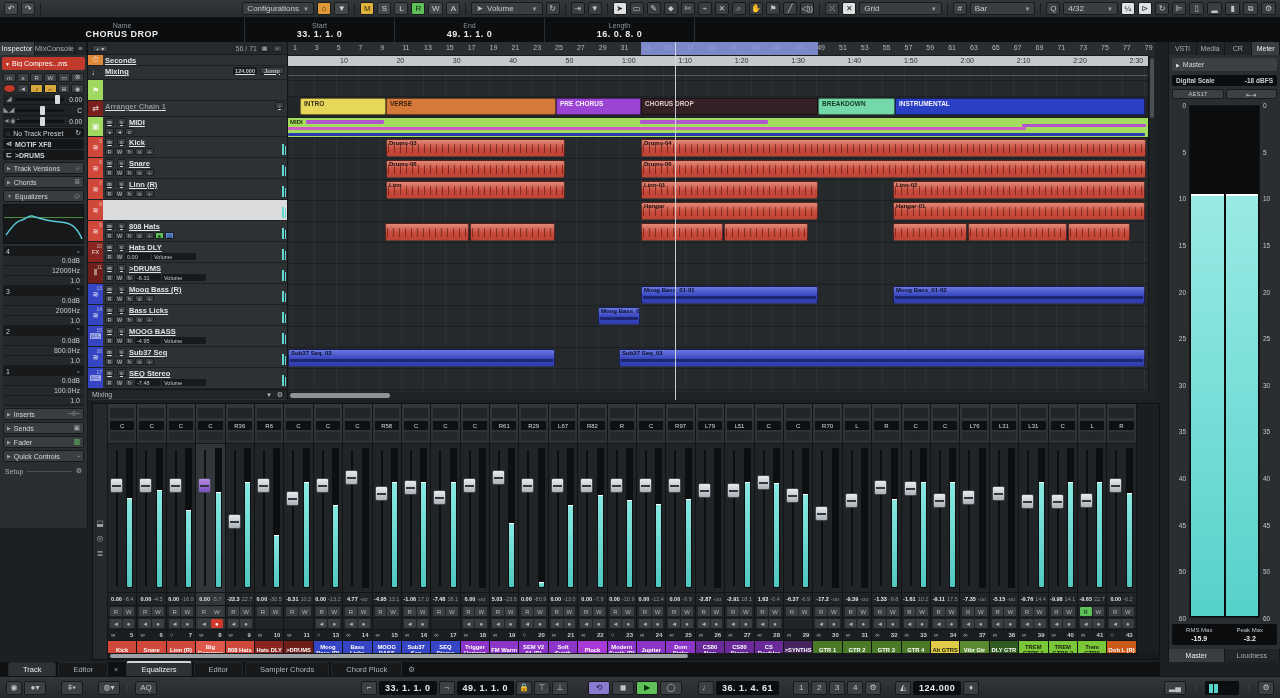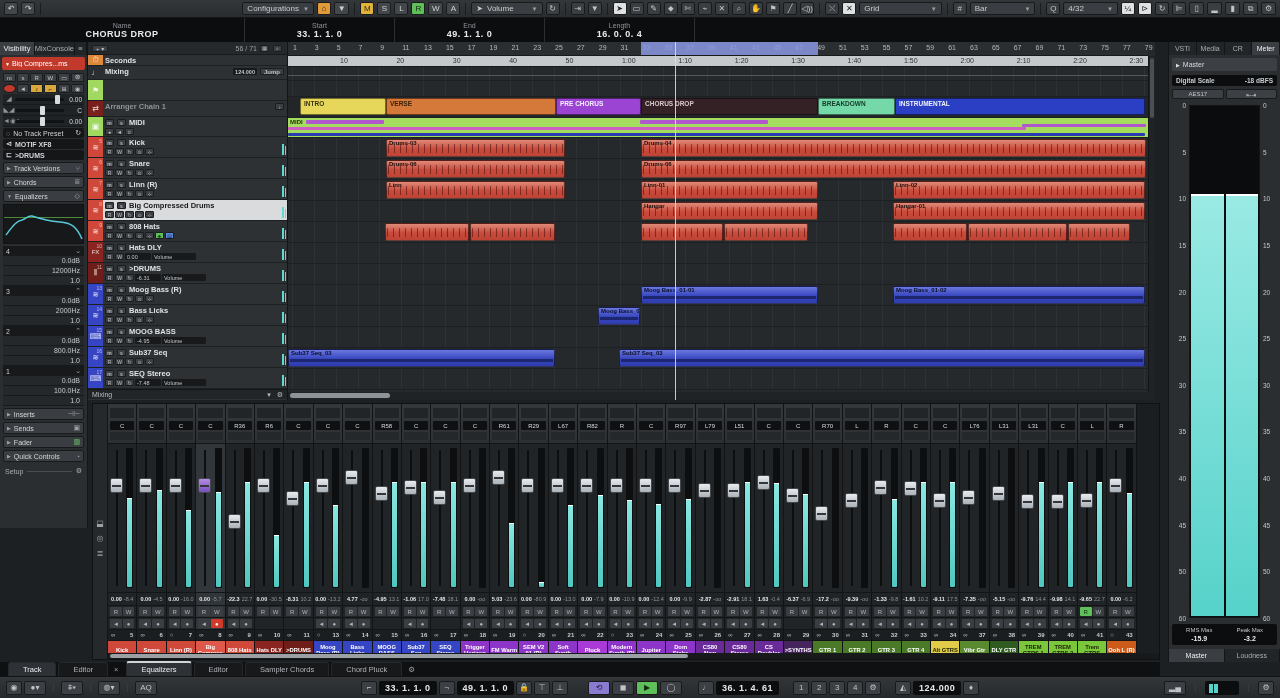--- a/index.html
+++ b/index.html
@@ -48,21 +48,21 @@
   .eqb-h{display:flex;height:10px;background:#17191b;margin:0 3px;align-items:center;padding:0 3px;color:#c8ccd0;}
   .eqb-h .glyph{margin-left:auto;color:#9aa0a4;}
   .eqb-v{height:10px;background:#25282b;margin:0 3px;border-bottom:1px solid #17191b;display:flex;align-items:center;justify-content:flex-end;padding:0 4px;color:#c4c8cc;}
   
   #tracklist{left:88px;top:42px;width:200px;height:358px;background:#2e3134;border-right:1px solid #131517;font-size:8px;}
   #tl-head{height:13px;background:#26292c;border-bottom:1px solid #17191b;display:flex;align-items:center;padding:0 4px;gap:3px;}
   .trow{display:flex;border-bottom:1px solid #1d2022;position:relative;}
   .tstrip{width:15px;display:flex;align-items:center;justify-content:center;color:rgba(255,255,255,.85);font-size:8px;position:relative;}
   .tnum{position:absolute;right:1px;top:1px;font-size:5px;color:rgba(255,255,255,.6);}
   .tbody{flex:1;padding:1px 2px;overflow:hidden;}
-  .tname{font-size:7.5px;font-weight:bold;color:#dfe2e4;white-space:nowrap;display:flex;align-items:center;gap:2px;}
+  .tname{font-size:7.5px;font-weight:bold;color:#dfe2e4;white-space:nowrap;display:flex;align-items:flex-start;gap:2px;text-decoration:underline;}
   .mini{display:inline-flex;align-items:center;justify-content:center;width:9px;height:7px;background:#3c4044;border:1px solid #1a1c1e;border-radius:1px;font-size:5px;color:#b8bcc0;margin-right:1px;}
   .mini.grn{background:#5fc05a;color:#0c2e0c;}
   .mini.blu{background:#5a8ad8;color:#0c1c3a;}
   .mini.wide{width:auto;padding:0 3px;font-size:6px;}
   .volbox{display:inline-flex;height:7px;background:#17191b;border-radius:1px;color:#c4c8cc;font-size:5.5px;align-items:center;padding:0 2px;margin-right:1px;}
   .tmeter{position:absolute;right:1px;top:2px;bottom:2px;width:4px;display:flex;gap:1px;align-items:flex-end;}
   .tmeter i{display:block;width:1.5px;background:#5fd9d2;}
   .trow.sel{background:#d9dbdc;}
   .trow.sel .tname{color:#17191b;}
   #tl-foot{height:10px;background:#222528;display:flex;align-items:center;padding:0 4px;color:#b8bcc0;font-size:7px;border-top:1px solid #131517;}
@@ -245,28 +245,28 @@
     <div class="inf" style="width:150px;">
         <span class="lab">Start</span>
         <span class="val">33. 1. 1.  0</span>
       </div>
     <div class="inf" style="width:150px;">
         <span class="lab">End</span>
         <span class="val">49. 1. 1.  0</span>
       </div>
     <div class="inf" style="width:150px;">
         <span class="lab">Length</span>
-        <span class="val">16. 0. 0.  4</span>
+        <span class="val">16. 0. 8.  0</span>
       </div>
   </div>
   <div id="infofill" class="abs"></div>
 
   <div id="inspector" class="abs">
     <div class="insp-tabs">
-      <div class="insp-tab act">Visibility</div>
+      <div class="insp-tab act">Inspector</div>
       <div class="insp-tab">MixConsole</div>
       <div class="insp-tab" style="flex:0 0 12px;">≡</div>
     </div>
     <div class="insp-title">
         <span style="font-size:5px;">▼</span>
         <span style="white-space:nowrap;overflow:hidden;">Big Compres...ms</span>
       </div>
     <div class="irow">
       <div class="ib">m</div>
       <div class="ib">s</div>
@@ -509,34 +509,20 @@
               <div class="mini">⊹</div>
             </div>
           </div>
           <div class="tmeter">
             <i style="height: 70%;"></i>
             <i style="height: 55%;"></i>
           </div>
         </div>
         <div class="trow sel" style="height: 21px;">
           <div class="tstrip" style="background: rgb(208, 72, 58);">≋<div class="tnum">8</div></div>
-          <div class="tbody">
-            <div class="tname">
-              <div class="mini">m</div>
-              <div class="mini">s</div>
-              <span>Big Compressed Drums</span>
-            </div>
-            <div style="margin-top: 1px; display: flex;">
-              <div class="mini">R</div>
-              <div class="mini">W</div>
-              <div class="mini">↻</div>
-              <div class="mini">⊙</div>
-              <div class="mini">⊹</div>
-            </div>
-          </div>
           <div class="tmeter">
             <i style="height: 70%;"></i>
             <i style="height: 55%;"></i>
           </div>
         </div>
         <div class="trow" style="height: 21px;">
           <div class="tstrip" style="background: rgb(208, 72, 58);">≋<div class="tnum">9</div></div>
           <div class="tbody">
             <div class="tname">
               <div class="mini">m</div>

